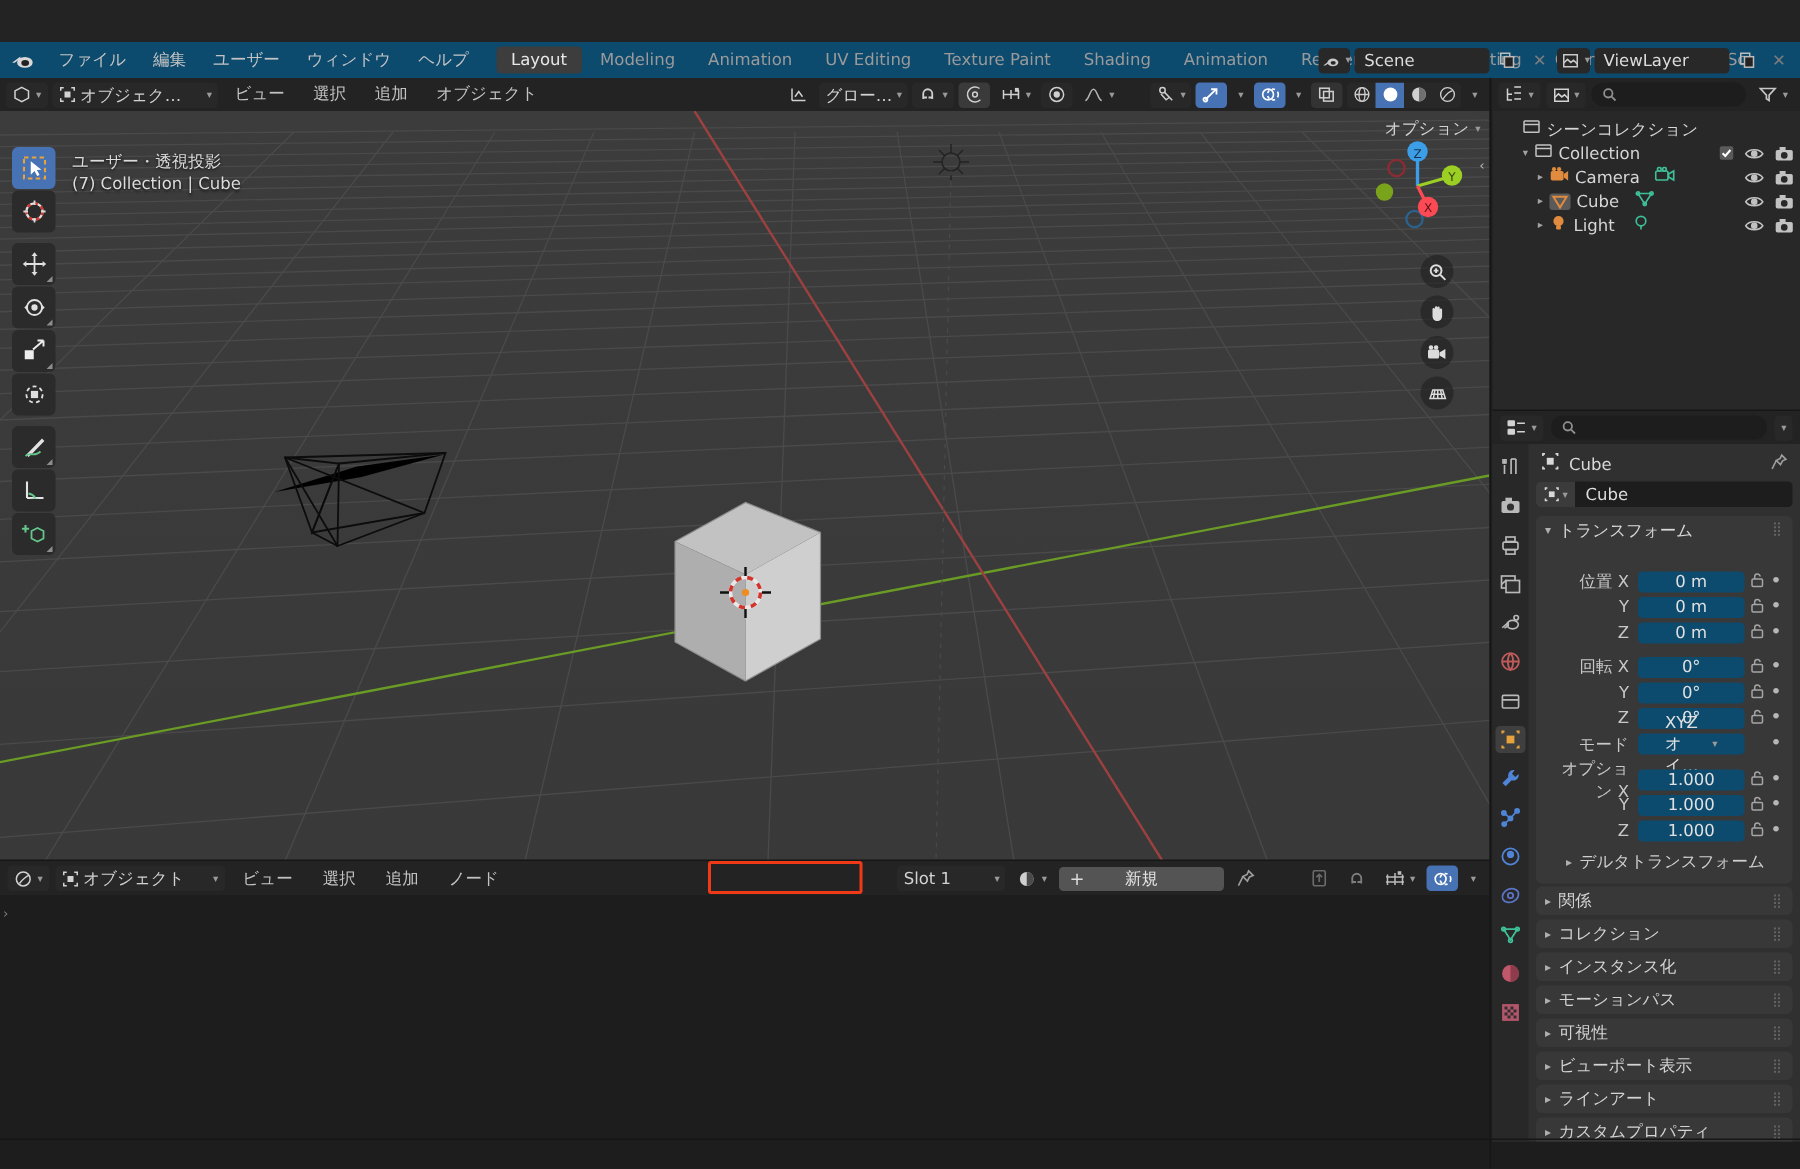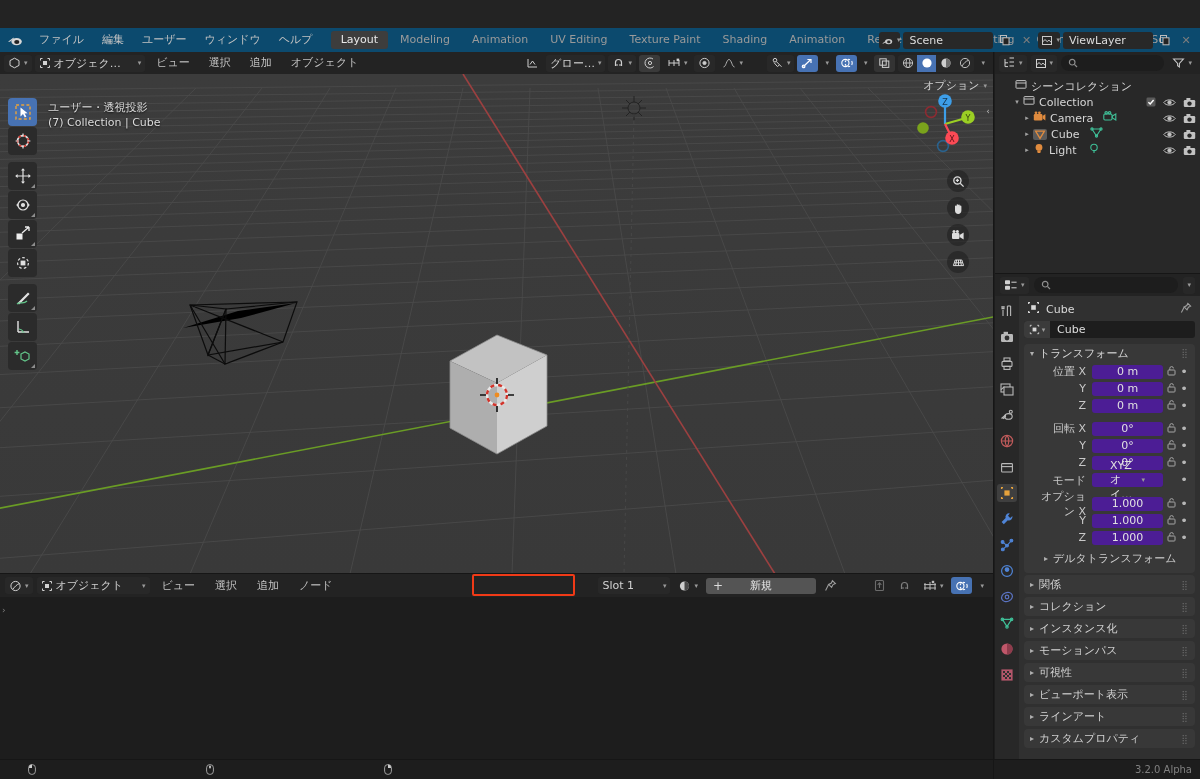--- a/index.html
+++ b/index.html
@@ -197,25 +197,25 @@
   .name-field .pre{
     width:26px; height:17px; background:#3b3b3b; border-radius:3px 0 0 3px;
     display:flex; align-items:center; justify-content:center; gap:2px;
   }
   .name-field .val{ padding-left:7px; color:#dedede; font-size:11px; }
   .panel{ background:#383838; border-radius:4px; margin-bottom:2px; }
   .panel-head{
     height:18px; display:flex; align-items:center; gap:5px; padding:0 6px; color:#d9d9d9; font-size:11px;
   }
   .panel-head .grip{ margin-left:auto; color:#636363; font-size:9px; letter-spacing:1px;}
-  .panel-body{ padding:2px 6px 7px 6px; }
+  .panel-body{ padding:2px 6px 7px 6px;margin-top:16px; }
   .prow{ display:flex; align-items:center; height:15px; margin-bottom:2px; }
   .prow .plabel{ width:62px; text-align:right; color:#c8c8c8; font-size:11px; padding-right:6px; }
   .prow .pval{
-    flex:1; height:14px; background:#4c1d95; border-radius:3px; color:#e0e0e0;
+    flex:1; height:14px; background:#0c4a6e; border-radius:3px; color:#e0e0e0;
     font-size:11px; display:flex; align-items:center; justify-content:center;
   }
   .prow .lock{ width:16px; text-align:center; color:#a5a5a5; font-size:10px; }
   .prow .dot{ width:10px; text-align:center; color:#b6b6b6; font-size:13px; line-height:10px;}
   .prow .pval.dropdown{ justify-content:space-between; padding:0 18px; }
   .sub-row{ display:flex; align-items:center; gap:5px; padding:4px 0 0 14px; color:#cfcfcf; font-size:11px;}
   .closed-panel{
     background:#383838; border-radius:4px; height:19px; display:flex; align-items:center;
     gap:5px; padding:0 6px; margin-bottom:3px; color:#d4d4d4; font-size:11px;
   }
@@ -1250,43 +1250,19 @@
         <span class="grip">⣿</span>
       </div>
       <div class="closed-panel">
         <span class="tri-r">▸</span>
         <span>カスタムプロパティ</span>
         <span class="grip">⣿</span>
       </div>
     </div>
   </div>
 
-  <div class="statusbar">
-    <div class="sb-item" style="margin-left:28px">
-      <svg width="8" height="11" viewBox="0 0 8 11">
-        <rect x="0.6" y="0.6" width="6.8" height="9.8" rx="3.2" fill="none" stroke="#a0a0a0" stroke-width="1"></rect>
-        <path d="M1 4 V3.6 a3 3 0 0 1 3 -3 V4 Z" fill="#cdcdcd"></path>
-      </svg>
-      <span></span>
-    </div>
-    <div class="sb-item" style="margin-left:165px">
-      <svg width="8" height="11" viewBox="0 0 8 11">
-        <rect x="0.6" y="0.6" width="6.8" height="9.8" rx="3.2" fill="none" stroke="#a0a0a0" stroke-width="1"></rect>
-        <rect x="3.1" y="1.4" width="1.8" height="3" rx="0.9" fill="#cdcdcd"></rect>
-      </svg>
-      <span></span>
-    </div>
-    <div class="sb-item" style="margin-left:165px">
-      <svg width="8" height="11" viewBox="0 0 8 11">
-        <rect x="0.6" y="0.6" width="6.8" height="9.8" rx="3.2" fill="none" stroke="#a0a0a0" stroke-width="1"></rect>
-        <path d="M7 4 V3.6 a3 3 0 0 0 -3 -3 V4 Z" fill="#cdcdcd"></path>
-      </svg>
-      <span></span>
-    </div>
-    <div class="sb-ver">3.2.0 Alpha</div>
-  </div>
 
   <div class="vline" style="left:993px; top:52px; height:727px;"></div>
   <div class="hline" style="left:995px; top:273px; width:205px;"></div>
   <div class="hline" style="left:0; top:573px; width:993px;"></div>
   <div class="hline" style="left:0; top:759px; width:1200px;"></div>
 
 </div>
 
 </body></html>

